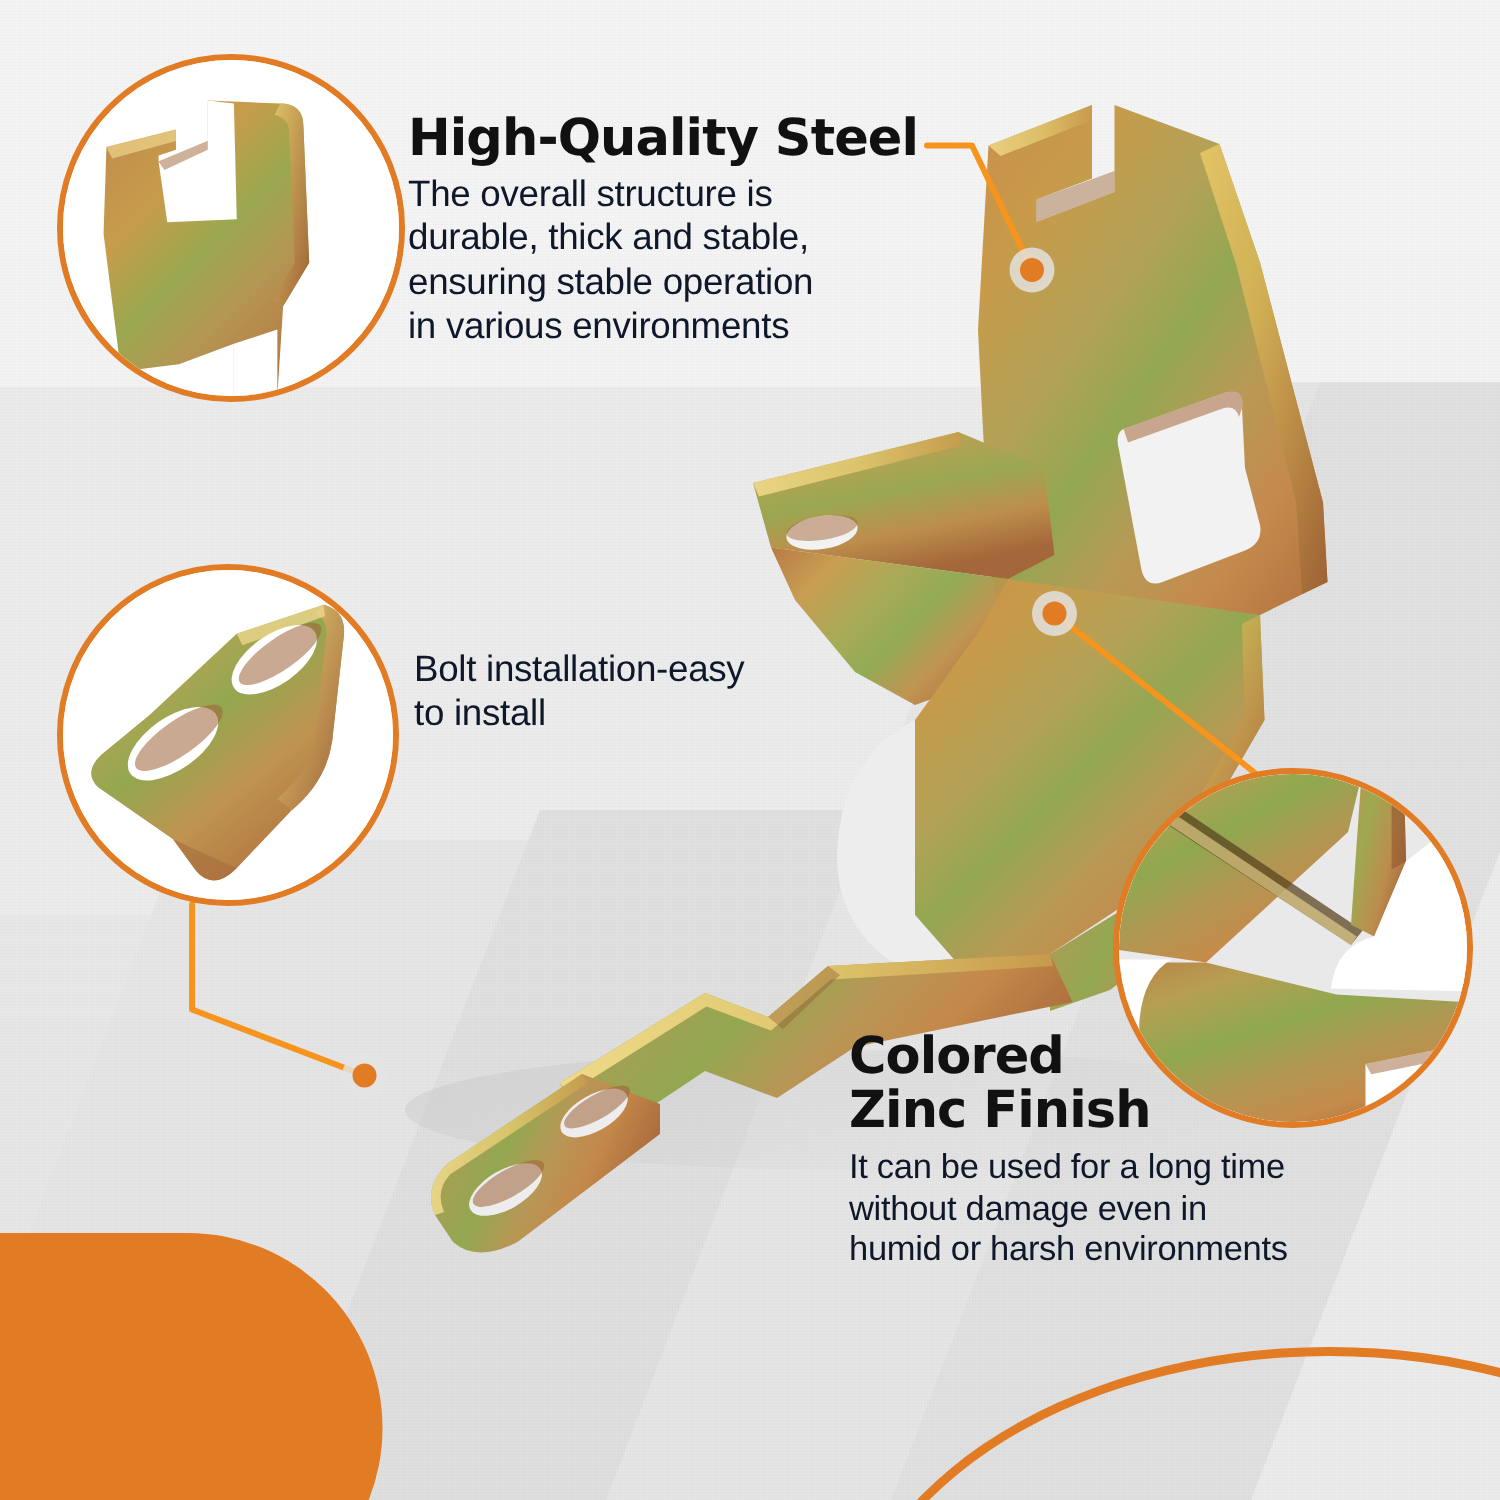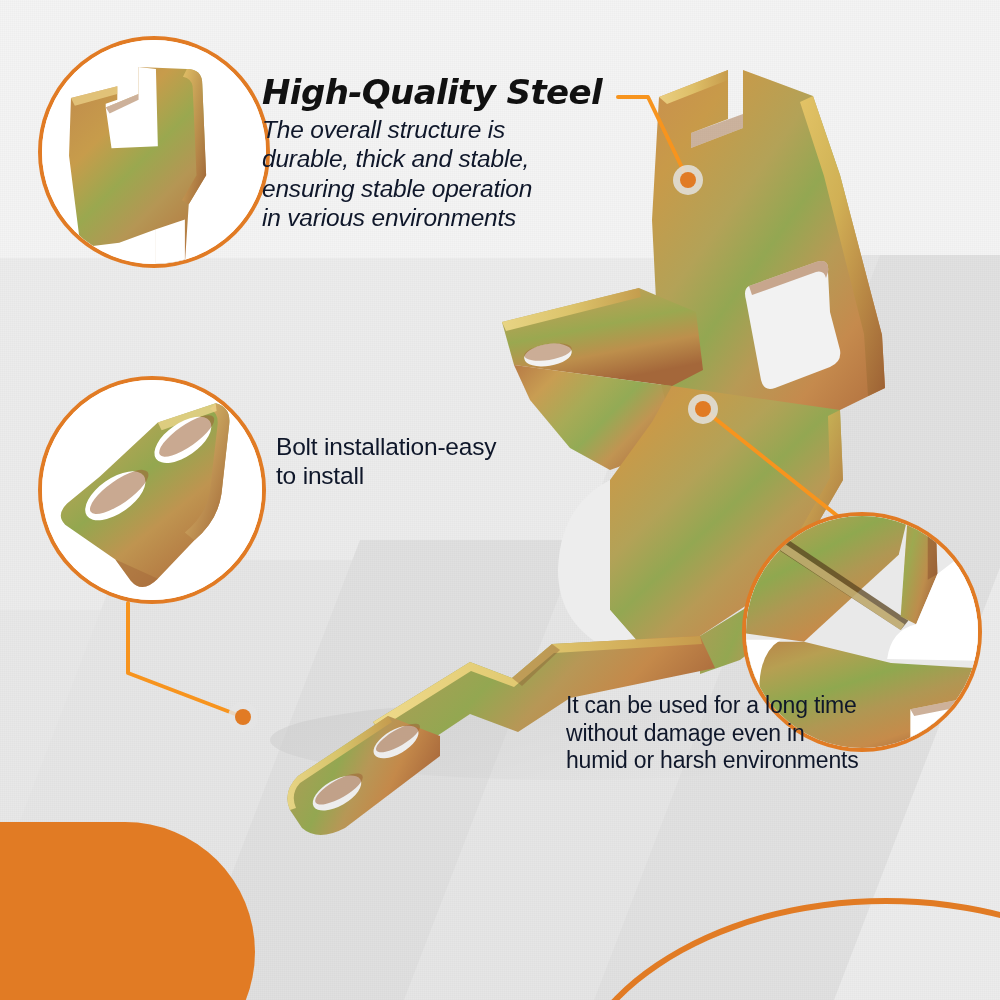--- a/index.html
+++ b/index.html
@@ -47,21 +47,21 @@
     line-height:1.06;
     white-space:pre-line;
   }
   .c-body{
     font-family:"Liberation Sans", sans-serif;
     color:#0f172a;
     line-height:1.2;
     white-space:pre-line;
     letter-spacing:-.2px;
   }
-  #callout-steel{left:262px;top:74px;width:350px;font-style:italic;}
+  #callout-steel{left:272px;top:74px;width:350px;}
   #callout-steel .c-title{font-size:34px;}
   #callout-steel .c-body{font-size:24.5px;margin-top:5px;}
 
   #callout-hole{left:276px;top:414px;width:300px;}
   #callout-hole .c-title{font-size:34px;}
   #callout-hole .c-body{font-size:24.5px;margin-top:18px;}
 
   #callout-zinc{left:566px;top:686px;width:400px;}
   #callout-zinc .c-title{font-size:34px;}
   #callout-zinc .c-body{font-size:23px;margin-top:6px;}
@@ -418,18 +418,20 @@
 ensuring stable operation
 in various environments</div>
   </div>
 
   <div class="callout" id="callout-hole">
     <div class="c-body">Bolt installation-easy
 to install</div>
   </div>
 
   <div class="callout" id="callout-zinc">
+    <div class="c-title">Colored
+Zinc Finish</div>
     <div class="c-body">It can be used for a long time
 without damage even in
 humid or harsh environments</div>
   </div>
 
 </div>
 
 </body></html>

